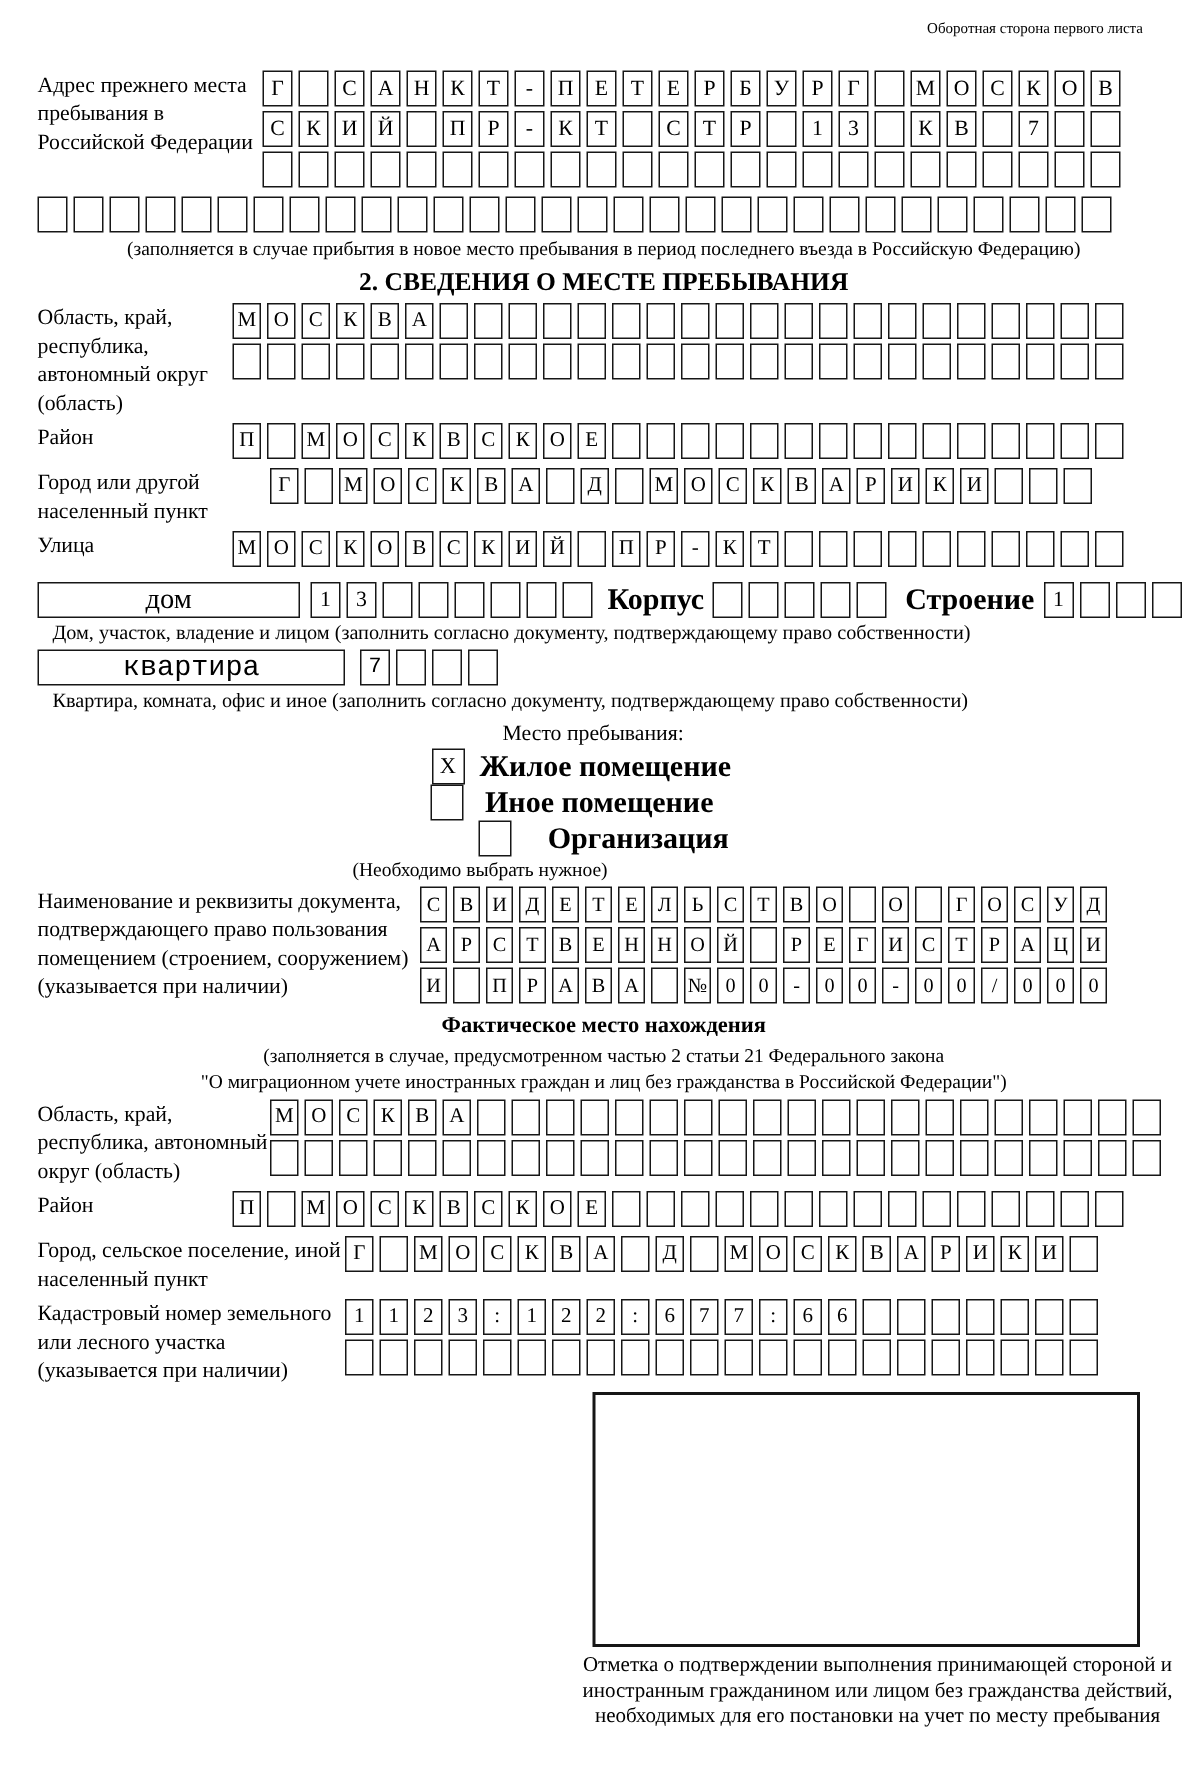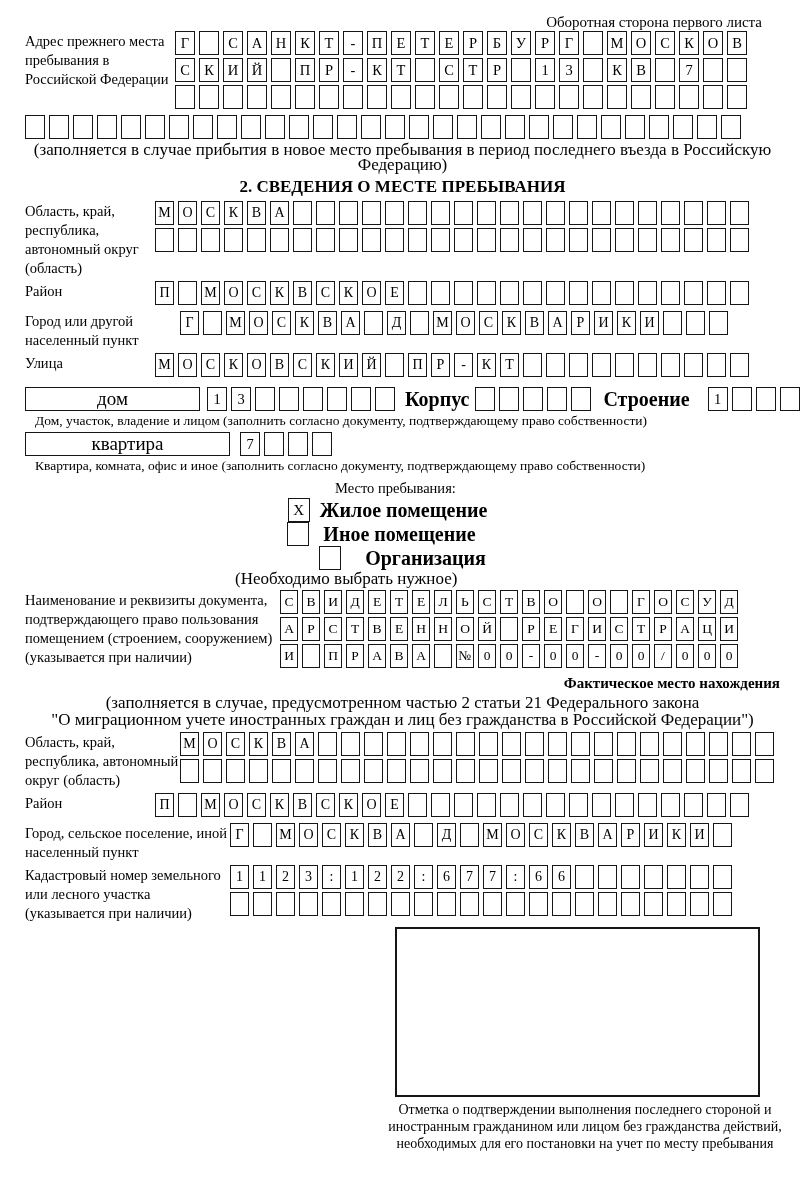--- a/index.html
+++ b/index.html
@@ -4,51 +4,51 @@
 <style>
   * { margin:0; padding:0; box-sizing:border-box; }
   html,body { background:#ffffff; }
   body {
     width:800px; height:1180px;
     font-family:"Liberation Serif", serif;
     color:#000; overflow:hidden;
   }
   .page { padding:14px 20px 0 25px; }
 
-  .hdr { text-align:right; font-size:15px; padding-right:18px; }
+  .hdr { text-align:right; font-size:10px; padding-right:18px; }
 
   .field { display:flex; align-items:flex-start; margin-bottom:3px; }
   .lbl { font-size:14.5px; line-height:19px; flex:none; padding-top:1px; }
   .w150 { width:150px; } .w130 { width:130px; } .w155 { width:155px; }
   .w205 { width:205px; } .w255 { width:255px; }
 
   .cellrow { display:flex; margin-bottom:3px; }
   .cell {
     flex:none; height:24px; border:1.6px solid #161616;
     margin-right:4px; display:flex; align-items:center; justify-content:center;
     font-size:14.5px;
   }
   .c20 .cell { width:20px; }
   .c19 .cell { width:19px; font-size:14px; }
   .c18 .cell { width:18px; font-size:13.5px; }
 
-  .caption { font-size:17px; line-height:15px; margin-bottom:2px; }
+  .caption { font-size:13px; line-height:15px; margin-bottom:2px; }
   .center { text-align:center; }
 
   .sec-title { text-align:center; font-weight:bold; font-size:17px; margin:5px 0 4px 0; }
-  .sub-title { text-align:right; font-weight:bold; font-size:15px; margin:4px 0 3px 0; }
+  .sub-title { text-align:center; font-weight:bold; font-size:15px; margin:4px 0 3px 0; }
 
   .widebox {
     flex:none; height:24px; border:1.6px solid #161616;
     display:flex; align-items:center; justify-content:center; font-size:19px;
   }
   .inline-lbl { font-size:20px; line-height:24px; flex:none;font-weight:bold; }
 
   .houserow { display:flex; align-items:flex-start; margin:7px 0 2px 0; }
-  .aptrow   { display:flex; align-items:flex-end; margin:4px 0 2px 0; }
+  .aptrow   { display:flex; align-items:flex-end; margin:4px 0 2px 0;font-family:Liberation Mono, monospace; }
 
   .stayrow { display:flex; align-items:center; margin:5px 0 1px 0;flex-direction:column; }
   .cbox { width:22px; font-size:15px; }
   .opt { display:flex; align-items:center; }
 
   .doc-rows { padding-top:0; }
 
   .stamp-box {
     margin-left:370px; margin-top:4px;
     width:365px; height:170px; border:2px solid #161616;
@@ -60,21 +60,21 @@
   .cap-indent { margin-left:210px; }
   .cap-house  { margin-left:10px; font-size:13.5px; }
 </style>
 </head>
 <body>
 
 <div class="page">
 
   <div class="hdr">Оборотная сторона первого листа</div>
 
-  <div class="field" style="">
+  <div class="field" style="margin-top:22px;">
     <div class="lbl w150">Адрес прежнего места пребывания в Российской Федерации</div>
     <div>
       <div class="cellrow c20">
           <div class="cell">Г</div>
           <div class="cell"></div>
           <div class="cell">С</div>
           <div class="cell">А</div>
           <div class="cell">Н</div>
           <div class="cell">К</div>
           <div class="cell">Т</div>
@@ -355,21 +355,21 @@
         <div class="cell"></div>
       </div>
     <div class="inline-lbl" style="margin:0 6px 0 6px;">Корпус</div>
     <div class="cellrow c20" style="margin-bottom:0;">
         <div class="cell"></div>
         <div class="cell"></div>
         <div class="cell"></div>
         <div class="cell"></div>
         <div class="cell"></div>
       </div>
-    <div class="inline-lbl" style="margin:0 18px 0 8px;">Строение</div>
+    <div class="inline-lbl" style="margin:0 6px 0 8px;">Строение</div>
     <div class="cellrow c20" style="margin-bottom:0;">
         <div class="cell">1</div>
         <div class="cell"></div>
         <div class="cell"></div>
         <div class="cell"></div>
       </div>
   </div>
   <div class="caption cap-house">Дом, участок, владение и лицом (заполнить согласно документу, подтверждающему право собственности)</div>
 
   <div class="aptrow">
@@ -649,15 +649,15 @@
           <div class="cell"></div>
           <div class="cell"></div>
           <div class="cell"></div>
           <div class="cell"></div>
           <div class="cell"></div>
         </div>
     </div>
   </div>
 
   <div class="stamp-box"></div>
-  <div class="stamp-caption">Отметка о подтверждении выполнения последнего стороной и иностранным гражданином или лицом без гражданства действий, необходимых для его постановки на учет по месту пребывания</div>
+  <div class="stamp-caption">Отметка о подтверждении выполнения принимающей стороной и иностранным гражданином или лицом без гражданства действий, необходимых для его постановки на учет по месту пребывания</div>
 
 </div>
 
 </body></html>

